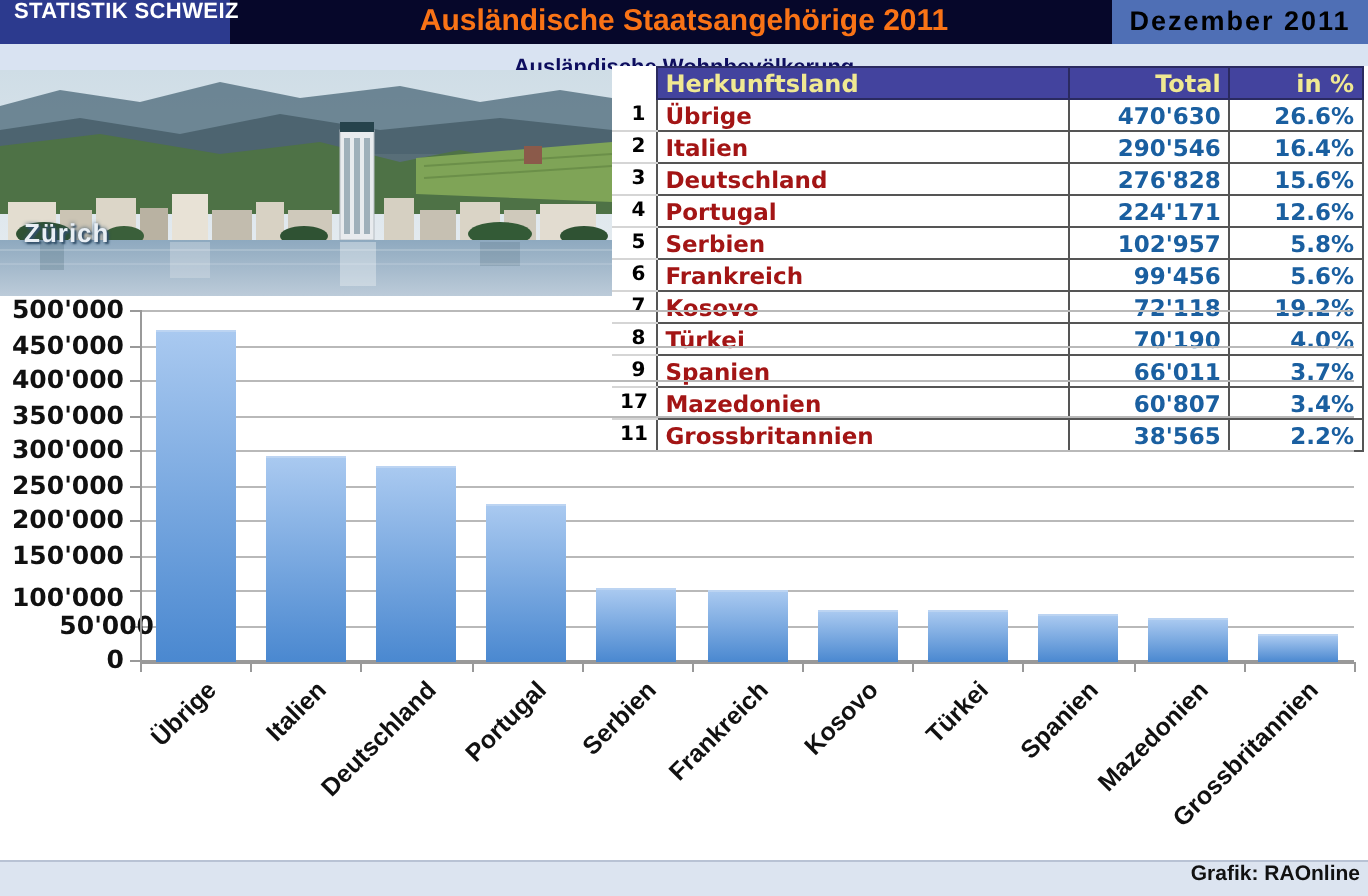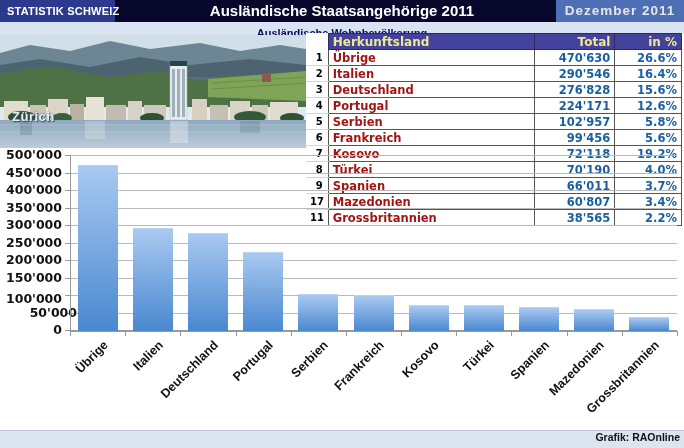--- a/index.html
+++ b/index.html
@@ -2,28 +2,28 @@
 <html><head>
 <meta charset="utf-8">
 <style>
   html,body{margin:0;padding:0;background:#fff;}
   #stage{position:relative;width:684px;height:448px;background:#fff;overflow:hidden;
          font-family:"DejaVu Sans","Liberation Sans",sans-serif;}
 
   
   .header-bar{position:absolute;left:0;top:0;width:684px;height:22px;background:#06072a;}
   .logo-box{position:absolute;left:0;top:0;height:22px;width:115px;background:#2c3a8e;
-            display:flex;align-items:center;gap:4px;padding-left:3px;box-sizing:border-box;}
+            display:flex;align-items:flex-start;gap:4px;padding-left:3px;box-sizing:border-box;}
   .logo-text{color:#fff;font-size:11px;font-weight:bold;font-family:"Liberation Sans",sans-serif;
              letter-spacing:.2px;white-space:nowrap;}
   .page-title{position:absolute;left:0;top:0;width:684px;height:22px;line-height:22px;
-              text-align:center;color:#ffffff;font-size:15px;font-weight:bold;
+              text-align:center;color:#f97316;font-size:15px;font-weight:bold;
               font-family:"Liberation Sans",sans-serif;}
   .date-badge{position:absolute;left:556px;top:0;width:128px;height:22px;line-height:22px;
-              background:#4f6fb5;color:#e5e5e5;font-size:13.5px;font-weight:bold;text-align:center;
+              background:#4f6fb5;color:#000000;font-size:13.5px;font-weight:bold;text-align:center;
               letter-spacing:1px;font-family:"Liberation Sans",sans-serif;}
   .subtitle-bar{position:absolute;left:0;top:22px;width:684px;height:13px;background:#d9e3f2;
                 text-align:center;}
   .subtitle-bar span{color:#0d0d5e;font-size:11px;font-weight:bold;line-height:13px;
                      font-family:"Liberation Sans",sans-serif;}
 
   
   .photo{position:absolute;left:0;top:35px;width:328px;height:113px;overflow:hidden;}
   .photo-caption{position:absolute;left:12px;top:74px;color:#e9eff5;font-size:13px;font-weight:bold;
                  letter-spacing:.5px;text-shadow:0 0 2px #33506a,1px 1px 1px #33506a;

